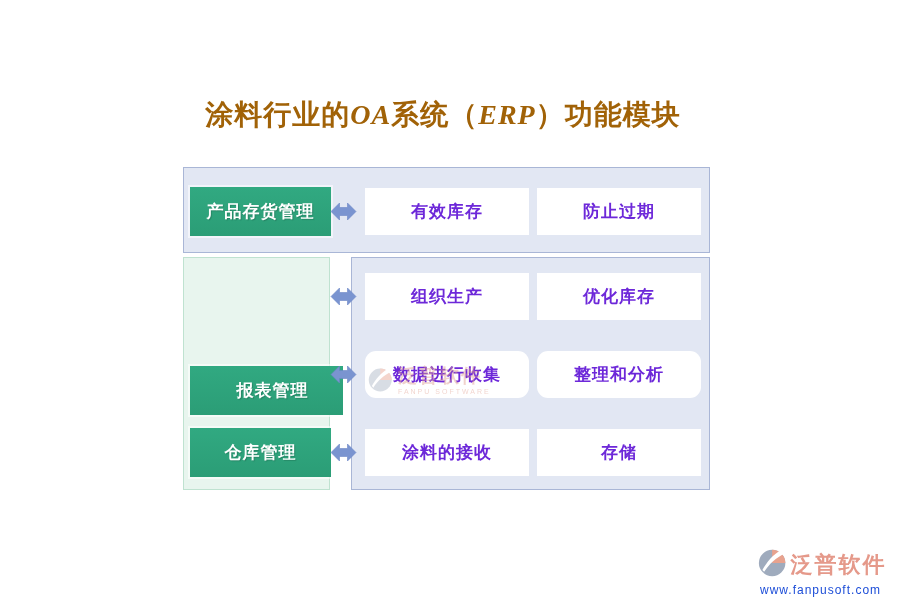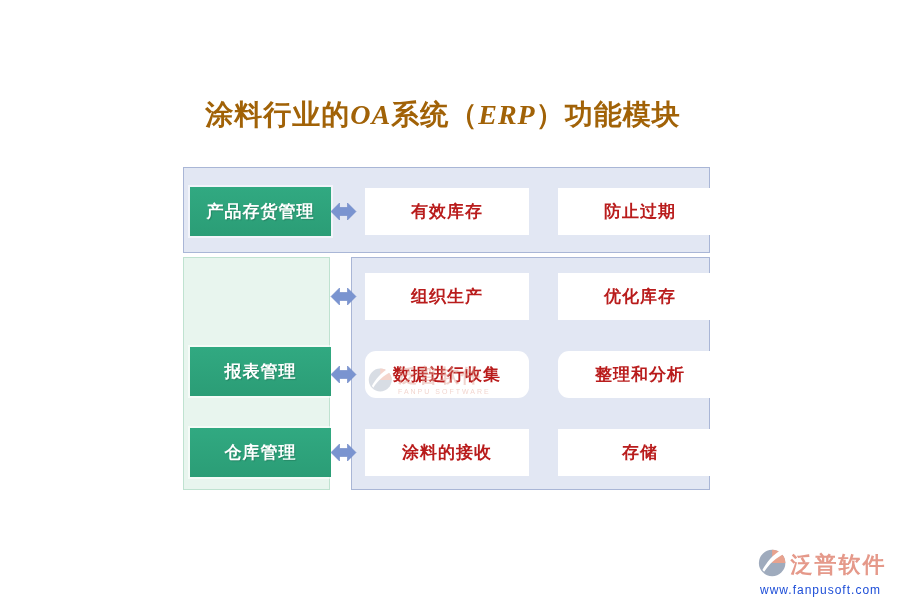--- a/index.html
+++ b/index.html
@@ -38,32 +38,32 @@
     position:absolute;left:190px;width:141px;height:49px;
     background:linear-gradient(#31a981,#2b9d76);
     box-shadow:0 0 0 2px rgba(255,255,255,0.55);
     display:flex;align-items:center;justify-content:center;
     color:#ffffff;font-size:17px;font-weight:bold;
     text-shadow:1px 1px 1px rgba(0,0,0,0.18);
     letter-spacing:1px;
   }
   .module.r1{top:187px;}
   .module.r2{top:272px;}
-  .module.r3{top:347px;}
+  .module.r3{top:366px;padding-left:12px;}
   .module.r4{top:428px;}
   
   .detail{
     position:absolute;width:164px;height:47px;
     background:#ffffff;
     display:flex;align-items:center;justify-content:center;
-    color:#b91c1c;font-size:17px;font-weight:bold;
+    color:#6d28d9;font-size:17px;font-weight:bold;
     letter-spacing:1px;
   }
   .detail.c1{left:365px;}
-  .detail.c2{left:558px;justify-content:center;}
+  .detail.c2{left:537px;justify-content:center;}
   .detail.r1{top:188px;}
   .detail.r2{top:273px;}
   .detail.r3{top:351px;border-radius:11px;}
   .detail.r4{top:429px;}
   
   .arrow{
     position:absolute;left:330px;width:27px;height:21px;
   }
   .arrow.r1{top:201px;}
   .arrow.r2{top:286px;}

